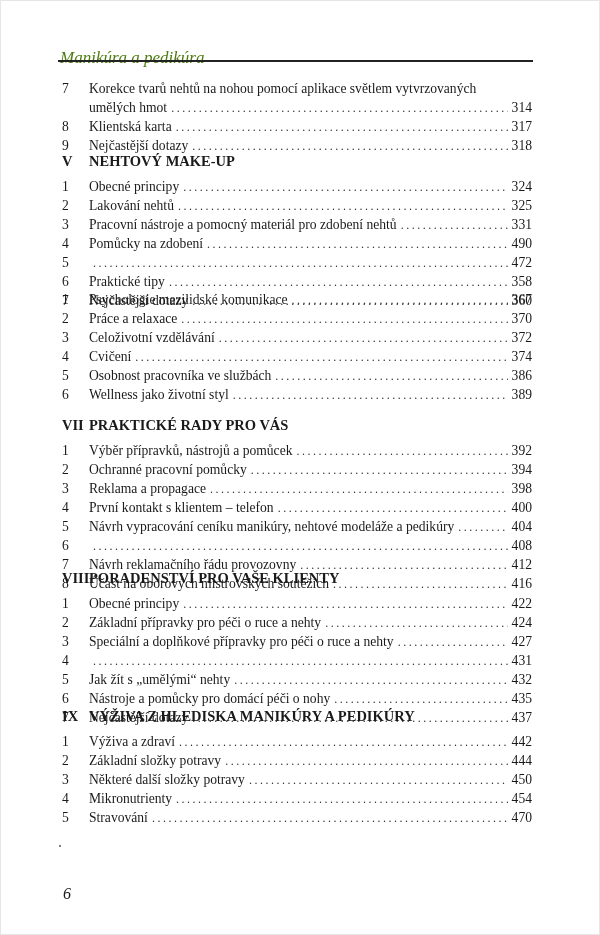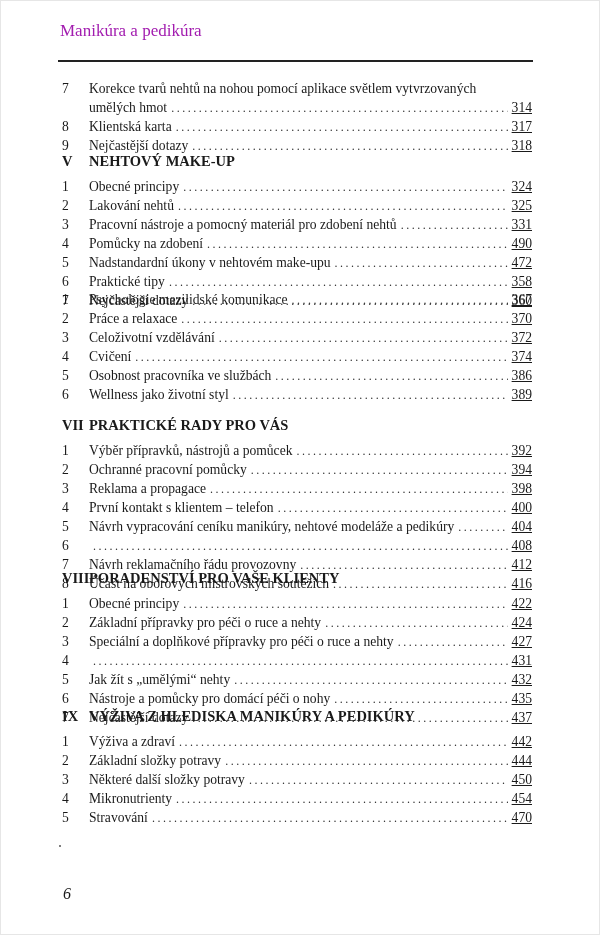--- a/index.html
+++ b/index.html
@@ -2,33 +2,33 @@
 <html><head>
 <meta charset="utf-8">
 <style>
   html, body { margin:0; padding:0; }
   body {
     width:600px; height:935px; background:#ffffff; position:relative; overflow:hidden;
     font-family:"Liberation Serif", "DejaVu Serif", serif; color:#1a1a1a;
   }
   .page-edge { position:absolute; left:0; top:0; width:598px; height:933px; border:1px solid #e6e6e6; }
   .running-head {
-    position:absolute; left:60px; top:21px; font-size:17px; color:#a21caf;
+    position:absolute; left:60px; top:48px; font-style:italic; font-size:17px; color:#4d7c0f;
   }
   .head-rule { position:absolute; left:58px; top:60px; width:475px; height:2px; background:#222; }
   .toc { position:absolute; left:62px; width:470px; }
   .row { display:flex; align-items:baseline; height:19px; font-size:13.6px; line-height:19px; }
   .num { width:27px; flex:0 0 27px; }
   .title { white-space:nowrap; }
   .leader {
     flex:1 1 auto; overflow:hidden; white-space:nowrap; margin:0 4px; color:#333;
     letter-spacing:2.2px; font-size:12px;
   }
   .leader::before { content:". . . . . . . . . . . . . . . . . . . . . . . . . . . . . . . . . . . . . . . . . . . . . . . . . . . . . . . . . . . . . . . . . . . . . . . . . . . . . . . . . . . . . . . . . . . . . . . . . . . . . . ."; letter-spacing:0; word-spacing:-0.5px; }
-  .page { flex:0 0 auto; text-align:left;text-decoration:underline; }
+  .page { flex:0 0 auto; text-align:left; }
   .cont { padding-left:27px; }
   .chapter { display:flex; align-items:baseline; height:22px; font-weight:bold; font-size:14.5px; line-height:22px; margin-bottom:5px; }
   .chapter .num { width:27px; flex:0 0 27px; white-space:nowrap; }
   .footer-page { position:absolute; left:63px; top:885px; font-style:italic; font-size:16px; }
   .speck { position:absolute; left:59px; top:845px; width:2px; height:2px; background:#555; border-radius:1px; }
 </style>
 </head>
 <body>
 
 <div class="page-edge"></div>
@@ -84,21 +84,20 @@
       <span class="page">331</span>
     </div>
   <div class="row">
       <span class="num">4</span>
       <span class="title">Pomůcky na zdobení</span>
       <span class="leader"></span>
       <span class="page">490</span>
     </div>
   <div class="row">
       <span class="num">5</span>
-      <span class="title">Nadstandardní úkony v nehtovém make-upu</span>
       <span class="leader"></span>
       <span class="page">472</span>
     </div>
   <div class="row">
       <span class="num">6</span>
       <span class="title">Praktické tipy</span>
       <span class="leader"></span>
       <span class="page">358</span>
     </div>
   <div class="row">

